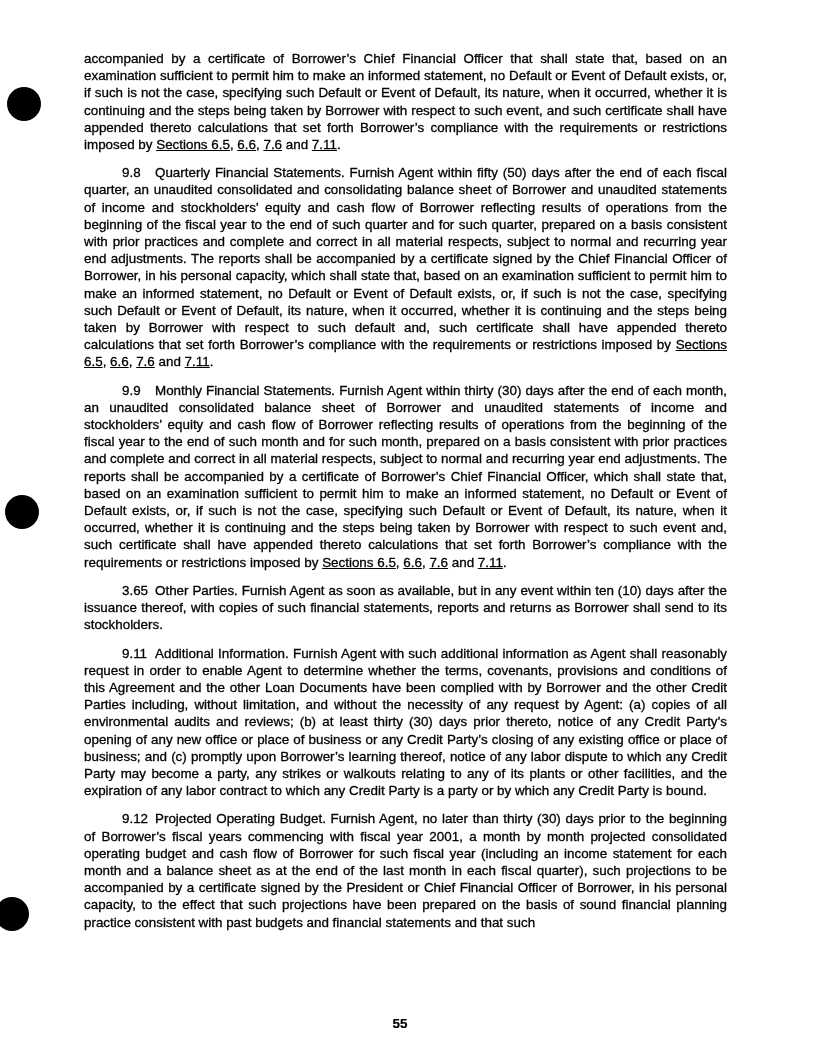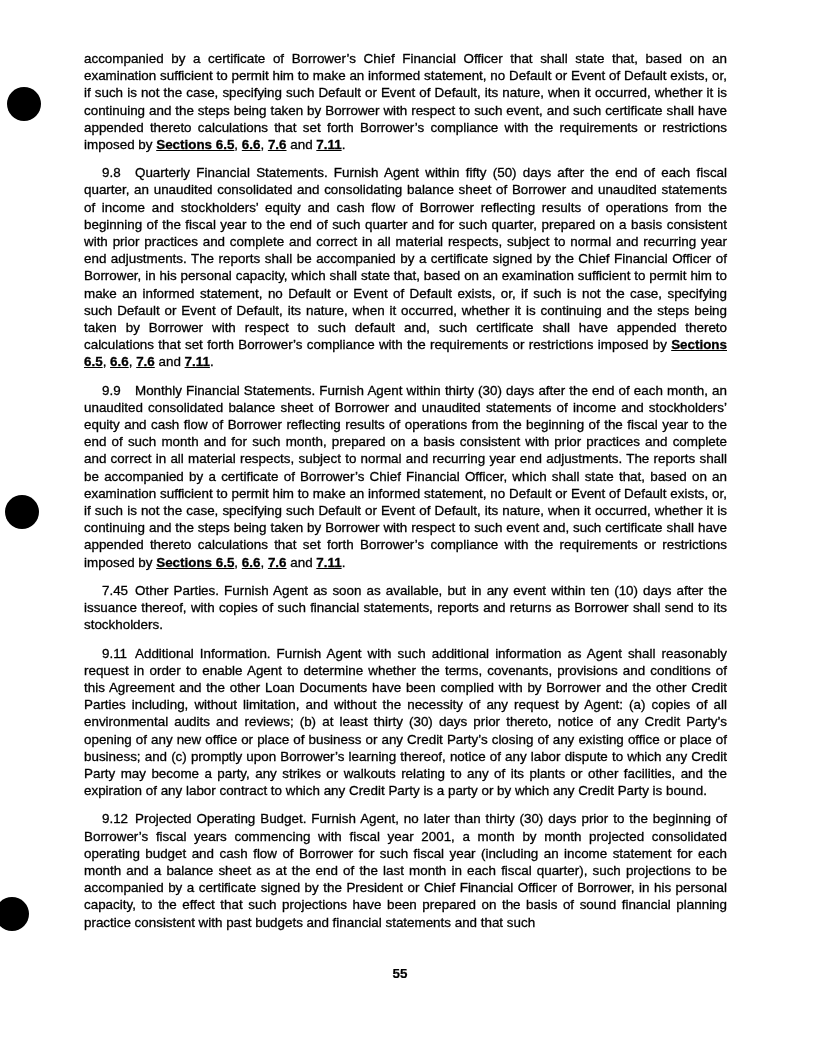--- a/index.html
+++ b/index.html
@@ -31,61 +31,60 @@
     -webkit-text-stroke: 0.3px #000;
   }
   .para {
     margin: 0;
   }
   .para + .para {
     margin-top: 11px;
   }
   .sec-num {
     display: inline-block;
-    margin-left: 18px;
+    margin-left: 38px;
     min-width: 33px;
   }
   .sec-heading {
   }
   .u {
     text-decoration: underline;
-    font-weight: bold;
   }
   .punch {
     position: absolute;
     width: 34px;
     height: 34px;
     border-radius: 50%;
     background: #000000;
   }
   .punch-1 { left: 7px;  top: 87px;  }
   .punch-2 { left: 5px;  top: 495px; }
   .punch-3 { left: -5px; top: 897px; }
   .page-number {
     position: absolute;
     left: 0;
-    top: 966px;
+    top: 1016px;
     width: 800px;
     text-align: center;
     font-size: 13.4px;
     font-weight: bold;
     -webkit-text-stroke: 0.2px #000;
   }
 </style>
 </head>
 <body>
 
 <div class="scan-page">
   <span class="punch punch-1"></span>
   <span class="punch punch-2"></span>
   <span class="punch punch-3"></span>
 
   <div class="doc-body">
       <p class="para"><span>accompanied by a certificate of Borrower’s Chief Financial Officer that shall state that, based on an examination sufficient to permit him to make an informed statement, no Default or Event of Default exists, or, if such is not the case, specifying such Default or Event of Default, its nature, when it occurred, whether it is continuing and the steps being taken by Borrower with respect to such event, and such certificate shall have appended thereto calculations that set forth Borrower’s compliance with the requirements or restrictions imposed by </span><span class="u">Sections 6.5</span><span>, </span><span class="u">6.6</span><span>, </span><span class="u">7.6</span><span> and </span><span class="u">7.11</span><span>.</span></p>
       <p class="para"><span class="sec-num">9.8</span><span class="sec-heading">Quarterly Financial Statements</span><span>. Furnish Agent within fifty (50) days after the end of each fiscal quarter, an unaudited consolidated and consolidating balance sheet of Borrower and unaudited statements of income and stockholders’ equity and cash flow of Borrower reflecting results of operations from the beginning of the fiscal year to the end of such quarter and for such quarter, prepared on a basis consistent with prior practices and complete and correct in all material respects, subject to normal and recurring year end adjustments. The reports shall be accompanied by a certificate signed by the Chief Financial Officer of Borrower, in his personal capacity, which shall state that, based on an examination sufficient to permit him to make an informed statement, no Default or Event of Default exists, or, if such is not the case, specifying such Default or Event of Default, its nature, when it occurred, whether it is continuing and the steps being taken by Borrower with respect to such default and, such certificate shall have appended thereto calculations that set forth Borrower’s compliance with the requirements or restrictions imposed by </span><span class="u">Sections 6.5</span><span>, </span><span class="u">6.6</span><span>, </span><span class="u">7.6</span><span> and </span><span class="u">7.11</span><span>.</span></p>
       <p class="para"><span class="sec-num">9.9</span><span class="sec-heading">Monthly Financial Statements</span><span>. Furnish Agent within thirty (30) days after the end of each month, an unaudited consolidated balance sheet of Borrower and unaudited statements of income and stockholders’ equity and cash flow of Borrower reflecting results of operations from the beginning of the fiscal year to the end of such month and for such month, prepared on a basis consistent with prior practices and complete and correct in all material respects, subject to normal and recurring year end adjustments. The reports shall be accompanied by a certificate of Borrower’s Chief Financial Officer, which shall state that, based on an examination sufficient to permit him to make an informed statement, no Default or Event of Default exists, or, if such is not the case, specifying such Default or Event of Default, its nature, when it occurred, whether it is continuing and the steps being taken by Borrower with respect to such event and, such certificate shall have appended thereto calculations that set forth Borrower’s compliance with the requirements or restrictions imposed by </span><span class="u">Sections 6.5</span><span>, </span><span class="u">6.6</span><span>, </span><span class="u">7.6</span><span> and </span><span class="u">7.11</span><span>.</span></p>
-      <p class="para"><span class="sec-num">7.45</span><span class="sec-heading">Other Parties</span><span>. Furnish Agent as soon as available, but in any event within ten (10) days after the issuance thereof, with copies of such financial statements, reports and returns as Borrower shall send to its stockholders.</span></p>
+      <p class="para"><span class="sec-num">3.65</span><span class="sec-heading">Other Parties</span><span>. Furnish Agent as soon as available, but in any event within ten (10) days after the issuance thereof, with copies of such financial statements, reports and returns as Borrower shall send to its stockholders.</span></p>
       <p class="para"><span class="sec-num">9.11</span><span class="sec-heading">Additional Information</span><span>. Furnish Agent with such additional information as Agent shall reasonably request in order to enable Agent to determine whether the terms, covenants, provisions and conditions of this Agreement and the other Loan Documents have been complied with by Borrower and the other Credit Parties including, without limitation, and without the necessity of any request by Agent: (a) copies of all environmental audits and reviews; (b) at least thirty (30) days prior thereto, notice of any Credit Party’s opening of any new office or place of business or any Credit Party’s closing of any existing office or place of business; and (c) promptly upon Borrower’s learning thereof, notice of any labor dispute to which any Credit Party may become a party, any strikes or walkouts relating to any of its plants or other facilities, and the expiration of any labor contract to which any Credit Party is a party or by which any Credit Party is bound.</span></p>
       <p class="para"><span class="sec-num">9.12</span><span class="sec-heading">Projected Operating Budget</span><span>. Furnish Agent, no later than thirty (30) days prior to the beginning of Borrower’s fiscal years commencing with fiscal year 2001, a month by month projected consolidated operating budget and cash flow of Borrower for such fiscal year (including an income statement for each month and a balance sheet as at the end of the last month in each fiscal quarter), such projections to be accompanied by a certificate signed by the President or Chief Financial Officer of Borrower, in his personal capacity, to the effect that such projections have been prepared on the basis of sound financial planning practice consistent with past budgets and financial statements and that such</span></p>
     </div>
 
   <div class="page-number">55</div>
 </div>
 
 </body></html>

